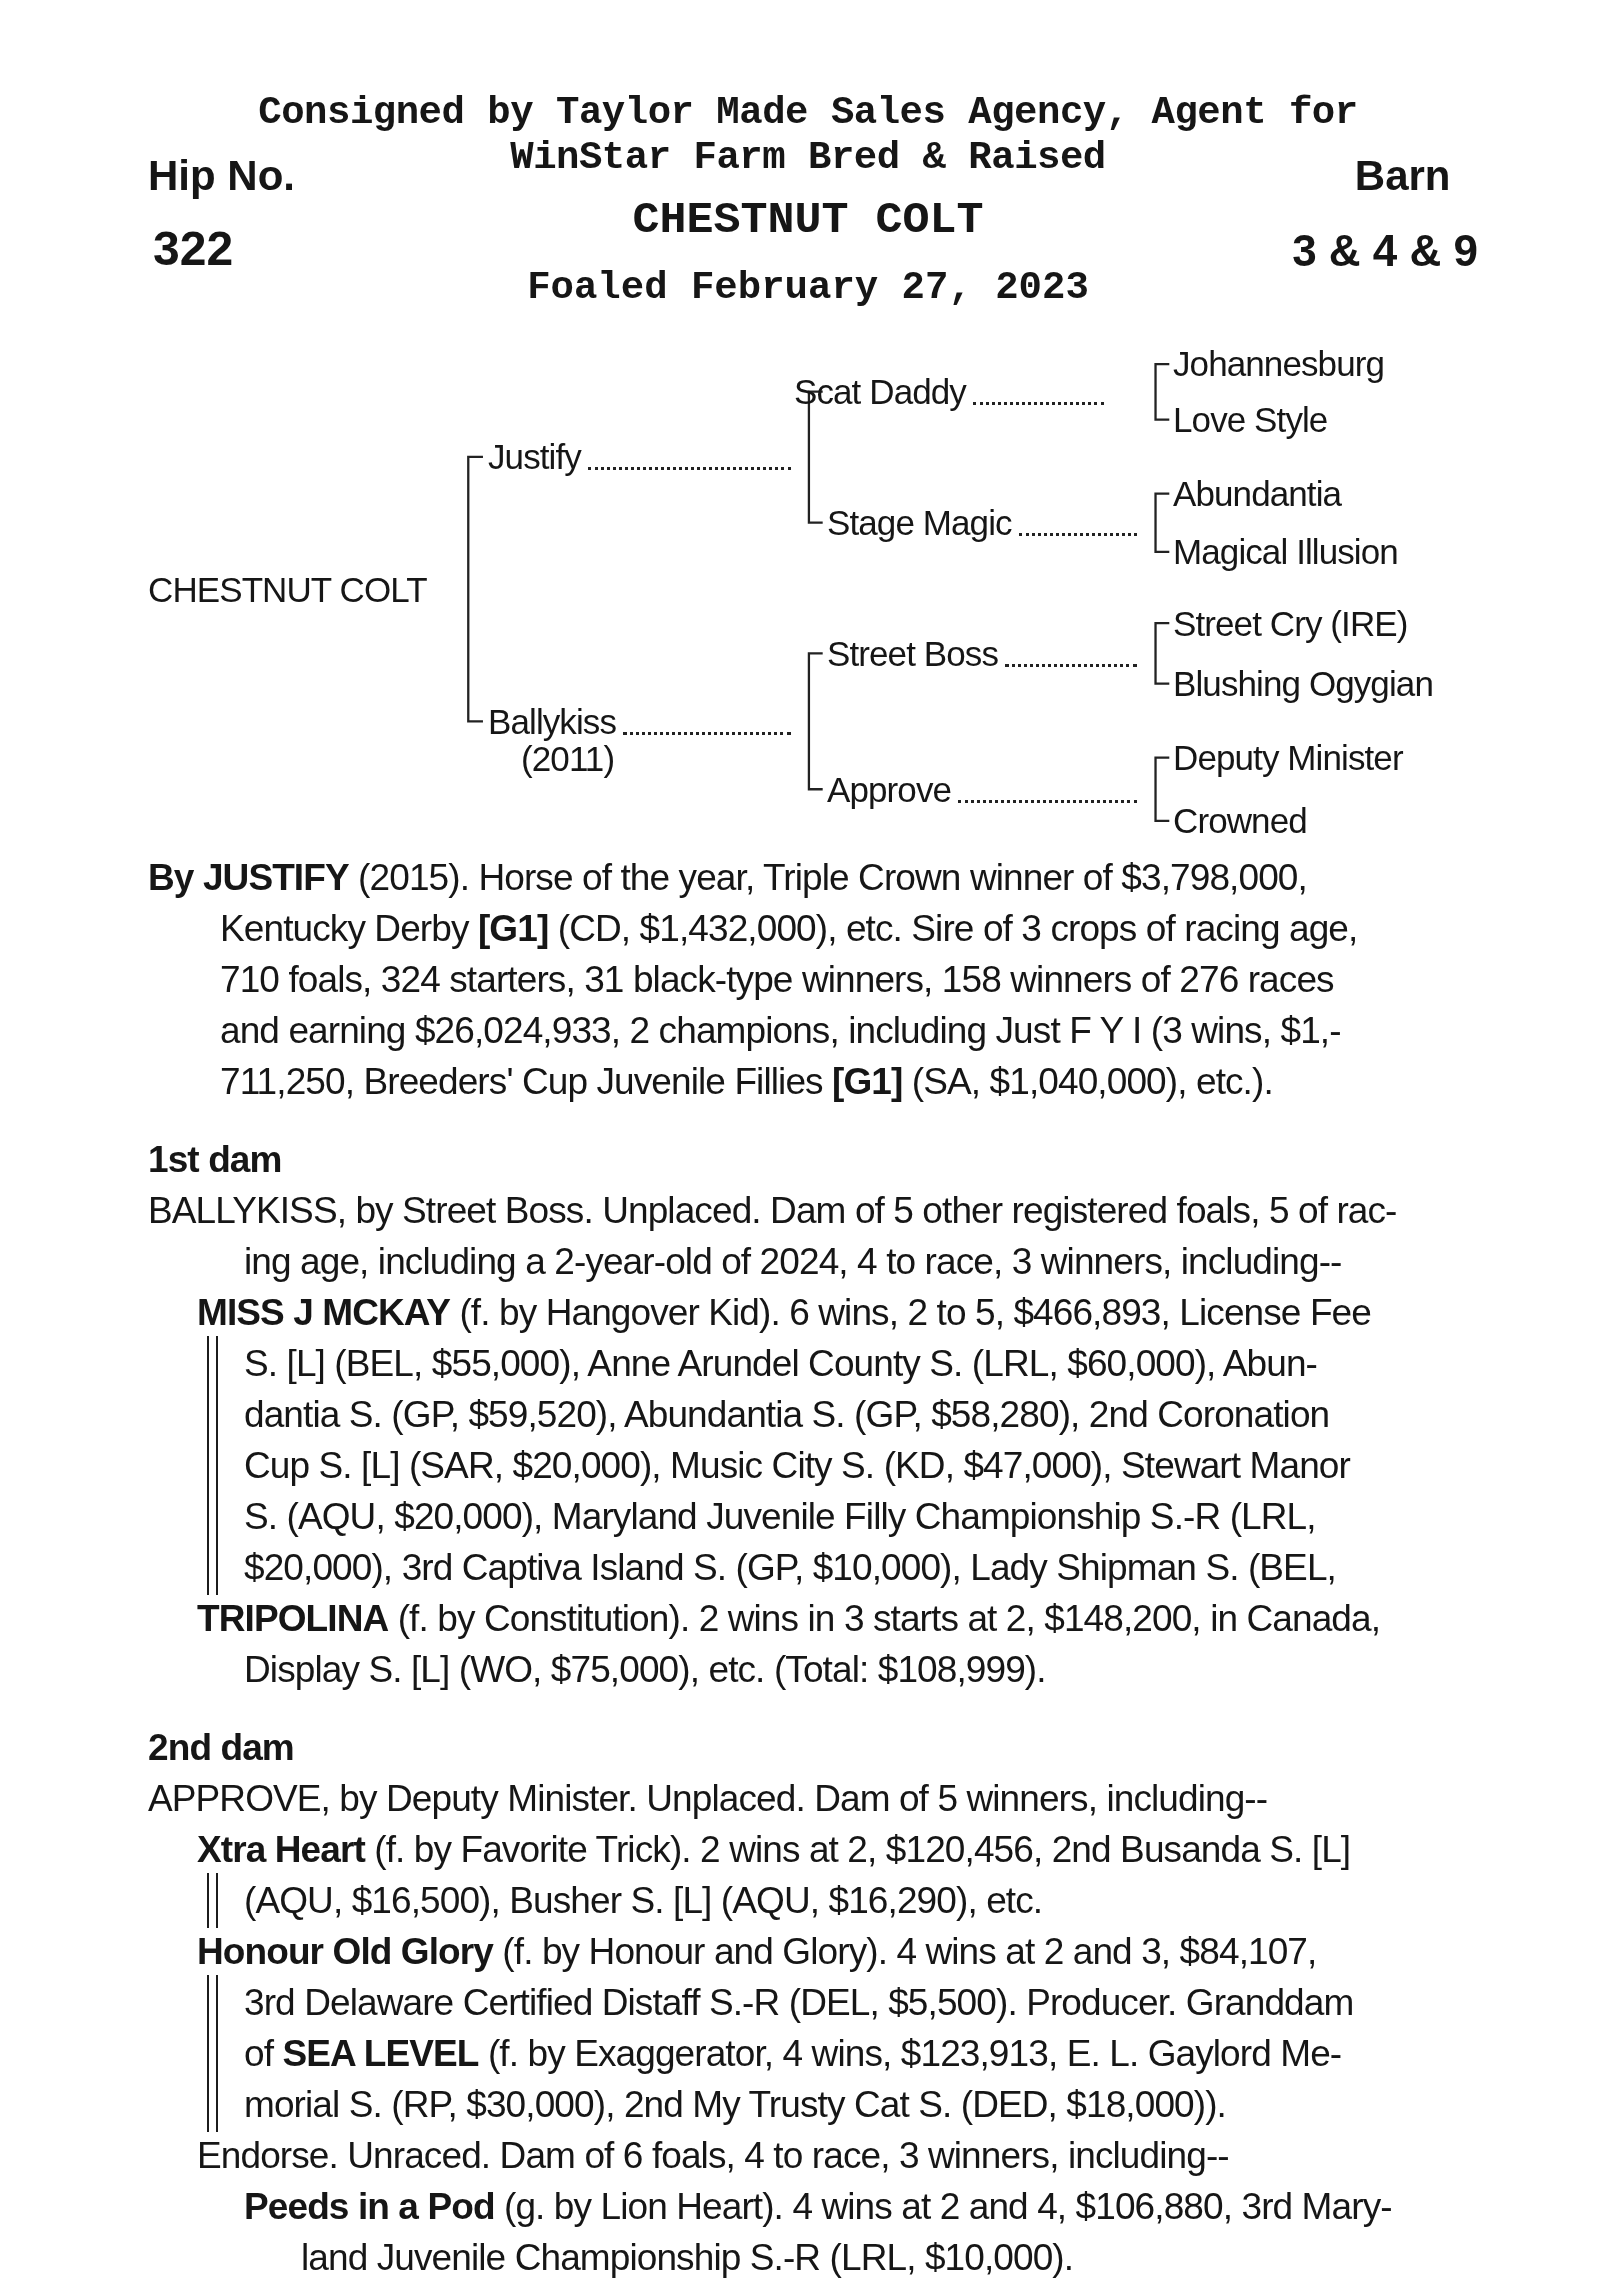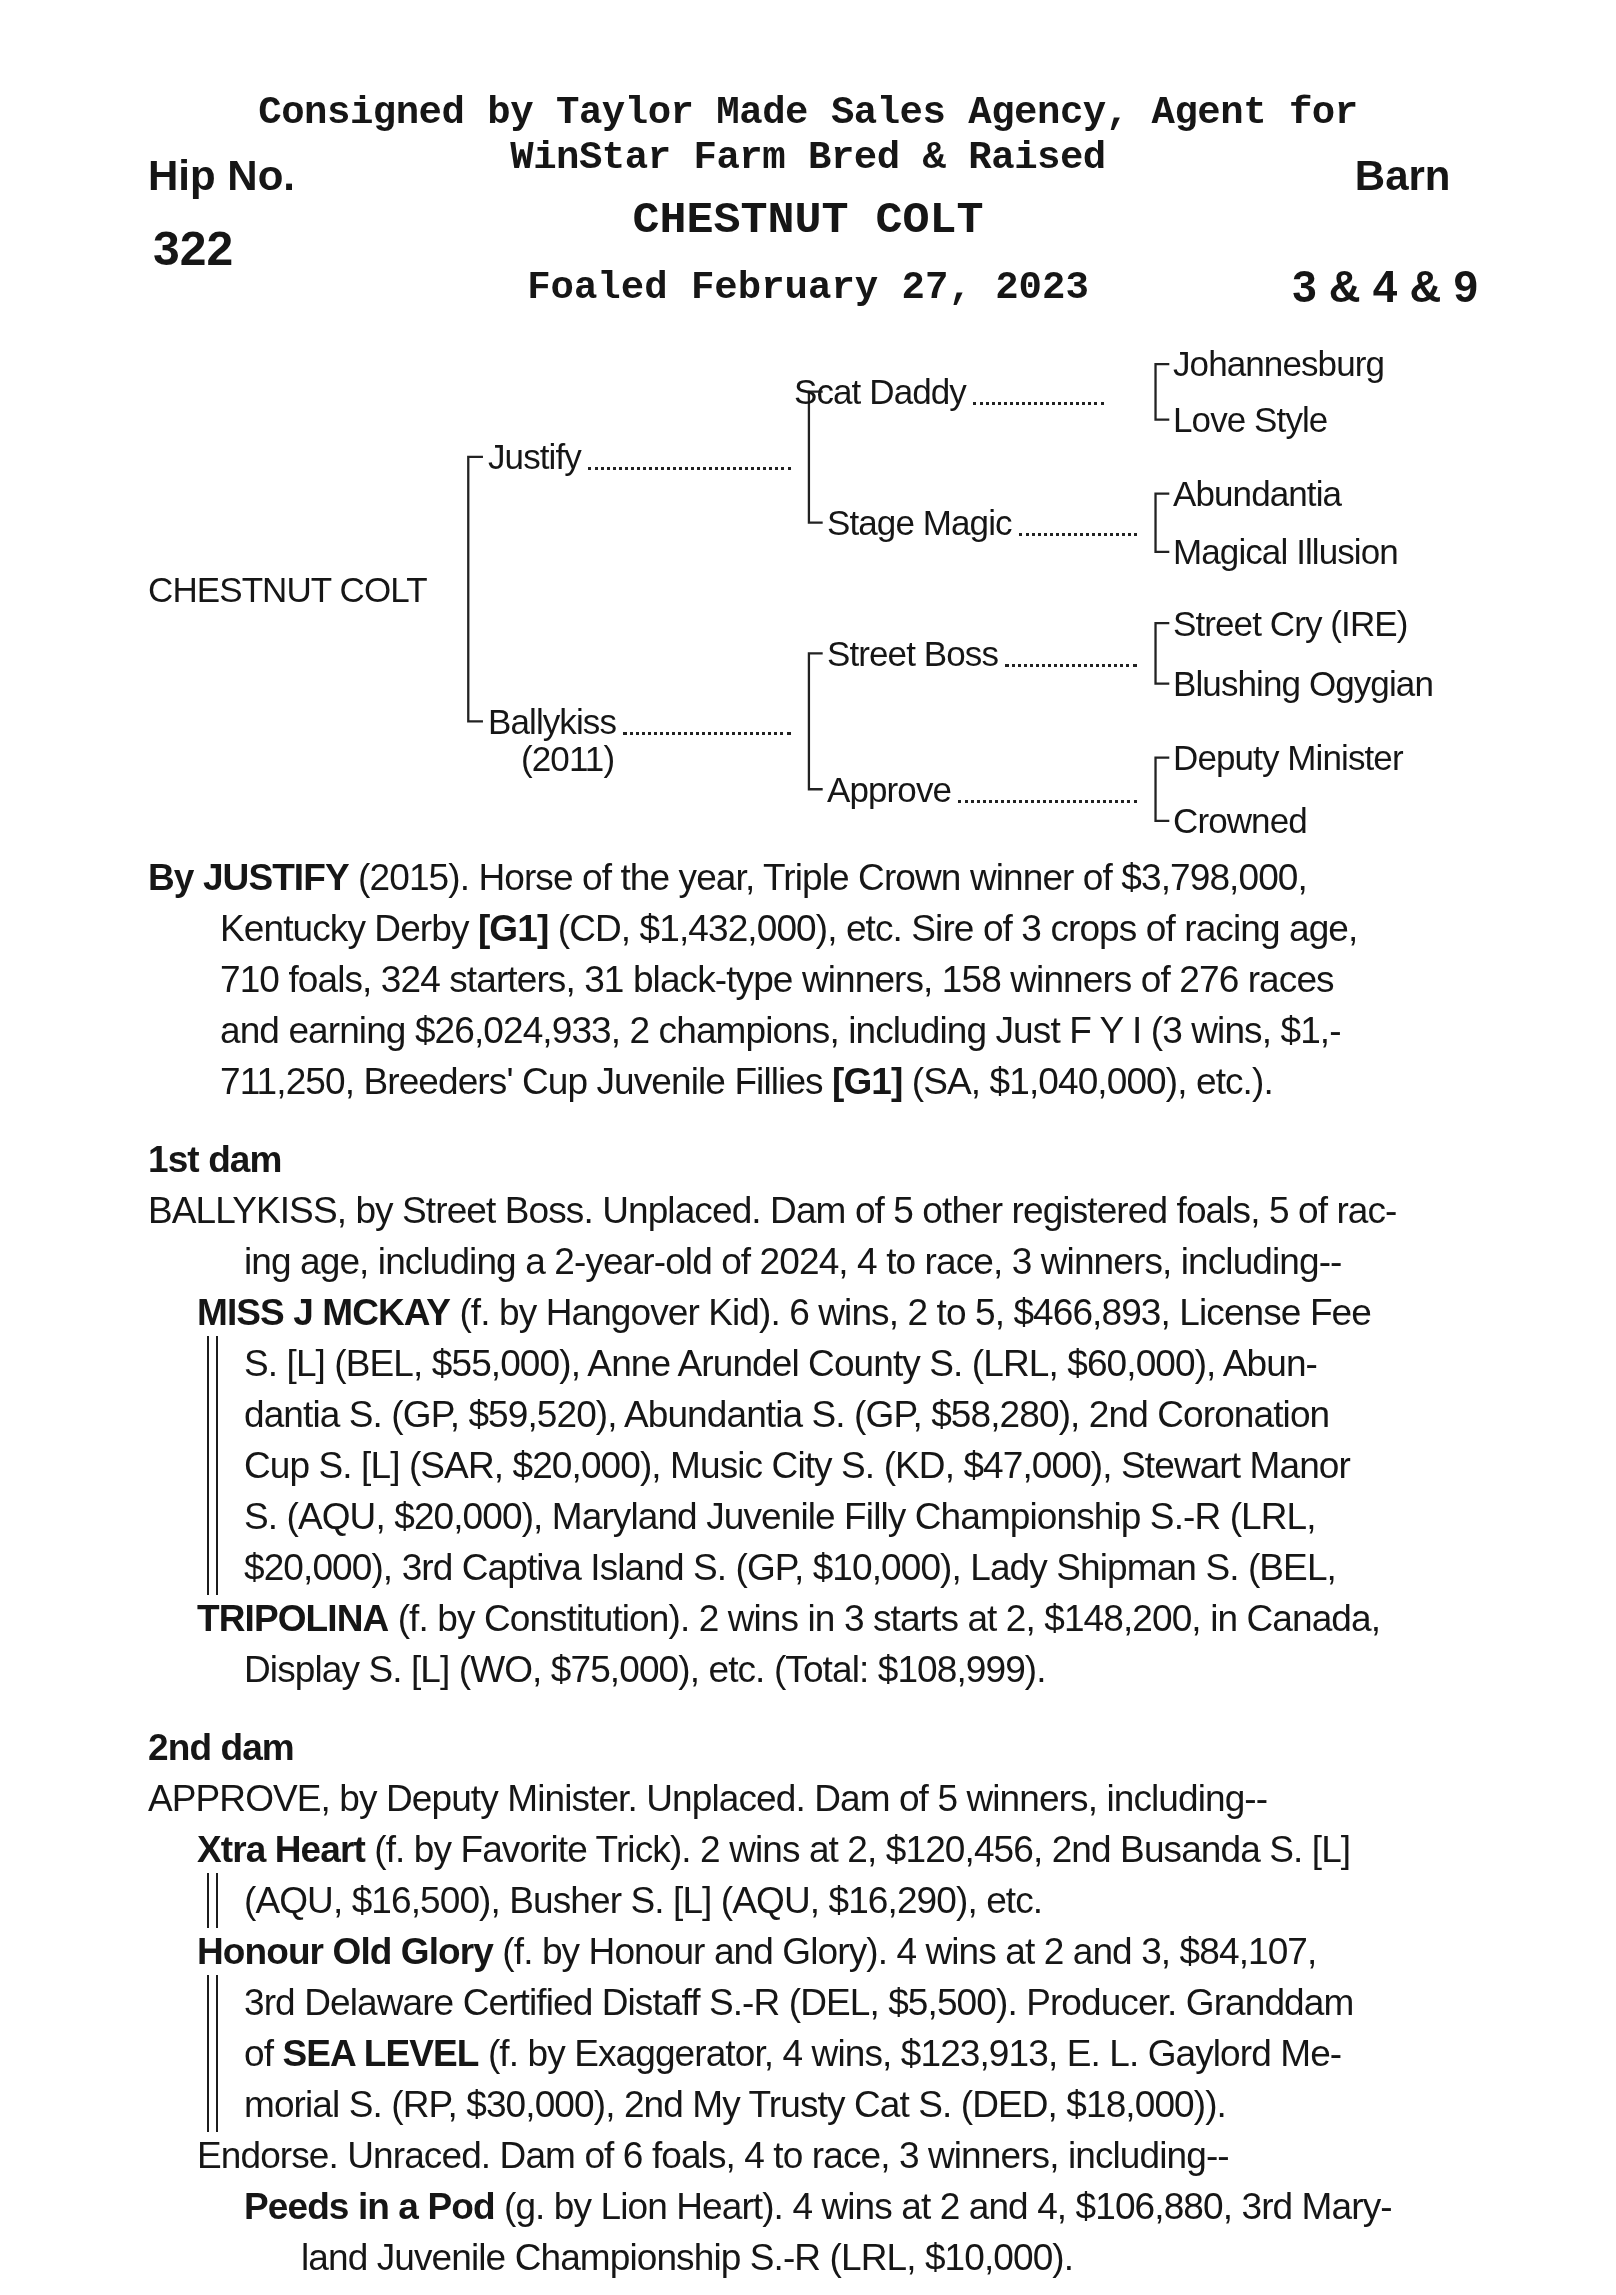--- a/index.html
+++ b/index.html
@@ -9,21 +9,21 @@
     overflow:hidden;
   }
   .abs{position:absolute;}
   .ctr{left:0;right:0;text-align:center;font-family:Liberation Mono, monospace;}
   
   .consign{font-size:39px;font-weight:700;letter-spacing:-0.5px;}
   .horse-title{font-size:45px;font-weight:700;letter-spacing:0;}
   .foaled{font-size:39px;font-weight:700;}
   .hip-label,.barn-label{font-size:42px;font-weight:700;}
   .hip-num{font-size:48px;font-weight:700;}
-  .barn-num{font-size:44px;font-weight:700;margin-top:36px;}
+  .barn-num{font-size:44px;font-weight:700;}
   .rightblk{right:138px;text-align:center;}
   
   .tree{position:absolute;left:0;top:335px;width:1616px;height:533px;
         font-size:35px;letter-spacing:-0.9px;}
   .prow{position:absolute;height:39px;display:flex;align-items:center;white-space:nowrap;}
   .leader{flex:1 1 auto;border-bottom:3.2px dotted #222;margin:0 6.4px 0 7.3px;transform:translateY(12px);}
   .tsvg{position:absolute;left:0;top:0;}
   
   .bodycol{position:absolute;left:148px;top:852px;width:1368px;
            font-size:37px;letter-spacing:-0.9px;line-height:51px;}

